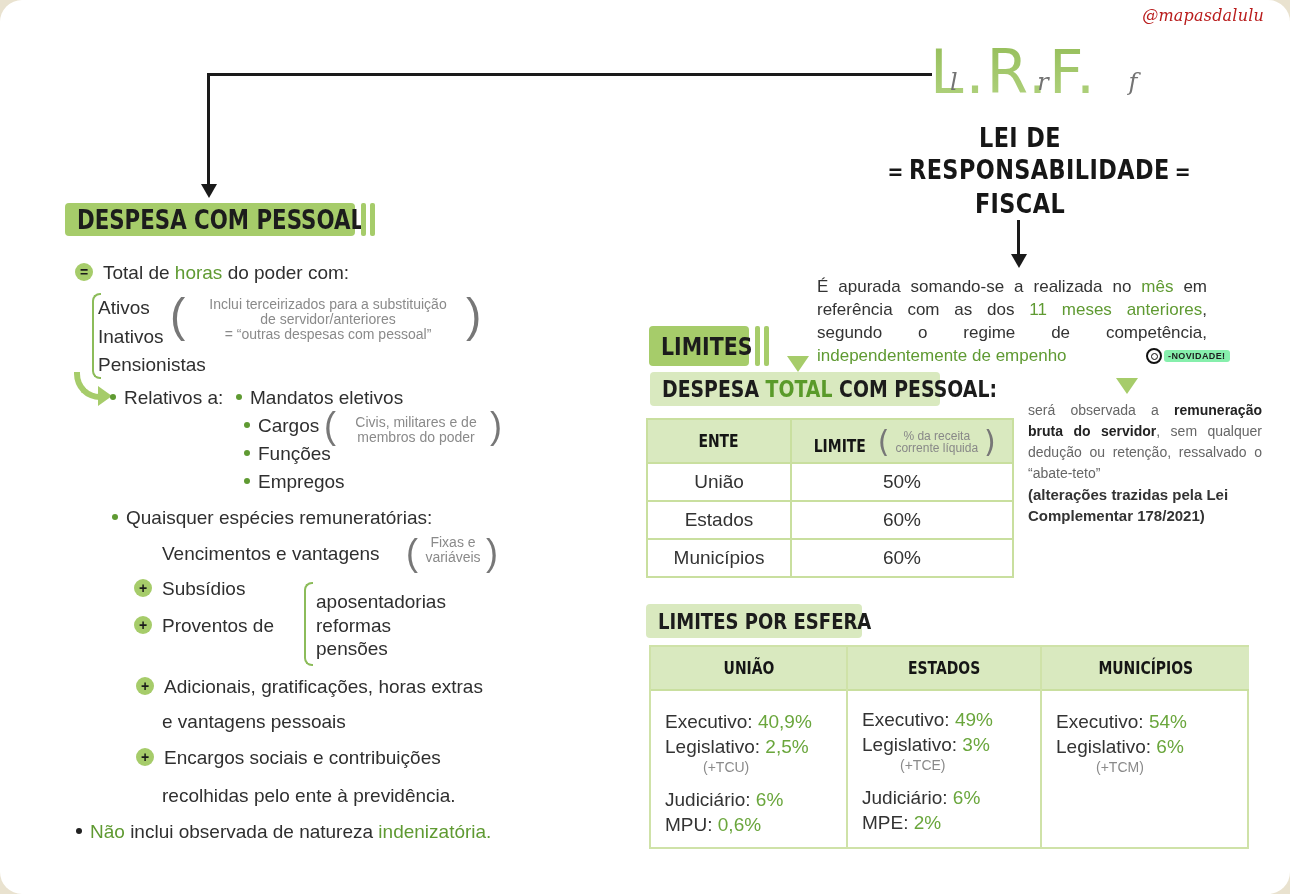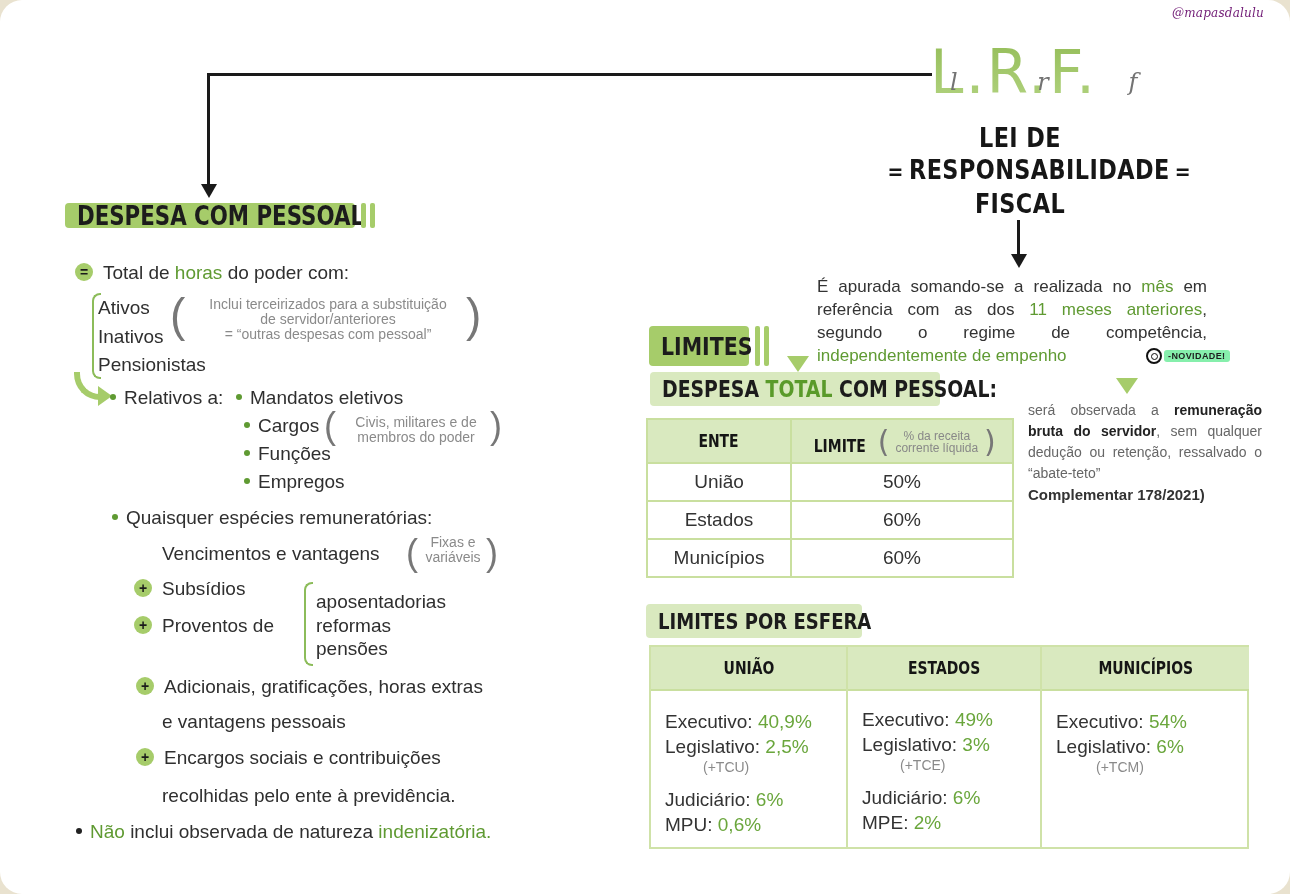--- a/index.html
+++ b/index.html
@@ -10,21 +10,21 @@
     color: #2b2b2b;
     position: relative;
   }
   .page {
     position: absolute; left: 0; top: 0; width: 1290px; height: 894px;
     background: #ffffff; border-radius: 22px;
   }
   .abs { position: absolute; }
   .watermark {
     right: 26px; top: 6px; font-family: "DejaVu Serif", serif; font-style: italic;
-    font-size: 12px; color: #701a75; letter-spacing: 0.2px;
+    font-size: 16px; color: #b91c1c; letter-spacing: 0.2px;
   }
   
   .hline { background: #1a1a1a; height: 3px; }
   .vline { background: #1a1a1a; width: 3px; }
   .arrowhead {
     width: 0; height: 0; border-left: 8px solid transparent; border-right: 8px solid transparent;
     border-top: 14px solid #1a1a1a;
   }
   
   .lrf {
@@ -125,21 +125,21 @@
   <div class="abs lrf">L.R.F.</div>
   <div class="abs lrf-script">l r f</div>
   <div class="abs law-title">
     <div>LEI DE</div>
     <div><span class="eq">=</span><span>RESPONSABILIDADE</span><span class="eq">=</span></div>
     <div>FISCAL</div>
   </div>
   <div class="abs vline" style="left:1017px; top:220px; height:36px;"></div>
   <div class="abs arrowhead" style="left:1011px; top:254px;"></div>
 
-  <div class="abs tag" style="left:65px; top:203px; width:290px; height:25px; font-size:26px;">
+  <div class="abs tag" style="left:65px; top:203px; width:290px; height:33px; font-size:26px;">
     <span class="t">DESPESA COM PESSOAL</span>
     <div class="tag-bars" style="left:296px;">
         <span></span>
         <span></span>
       </div>
   </div>
 
   <div class="abs txt" style="left:75px; top:261px;">
     <span class="badge">=</span><span>Total de </span><span class="green">horas</span><span> do poder com:</span>
   </div>
@@ -207,20 +207,21 @@
   </div>
 
   <div class="abs novidade" style="left:1146px; top:348px;">
     <span class="bulb"></span>
     <span class="nov-label">-NOVIDADE!</span>
   </div>
   <div class="abs green-arrow-down" style="left:1116px; top:378px;"></div>
 
   <div class="abs side-note" style="left:1028px; top:400px; width:234px;">
     <span>será observada a </span><b>remuneração bruta do servidor</b><span>, sem qualquer dedução ou retenção, ressalvado o “abate-teto”</span>
+    <div class="dark">(alterações trazidas pela Lei</div>
     <div class="dark">Complementar 178/2021)</div>
   </div>
 
   <div class="abs tag" style="left:649px; top:326px; width:100px; height:40px; font-size:25px;">
     <span class="t">LIMITES</span>
     <div class="tag-bars" style="left:106px;">
         <span></span>
         <span></span>
       </div>
   </div>

